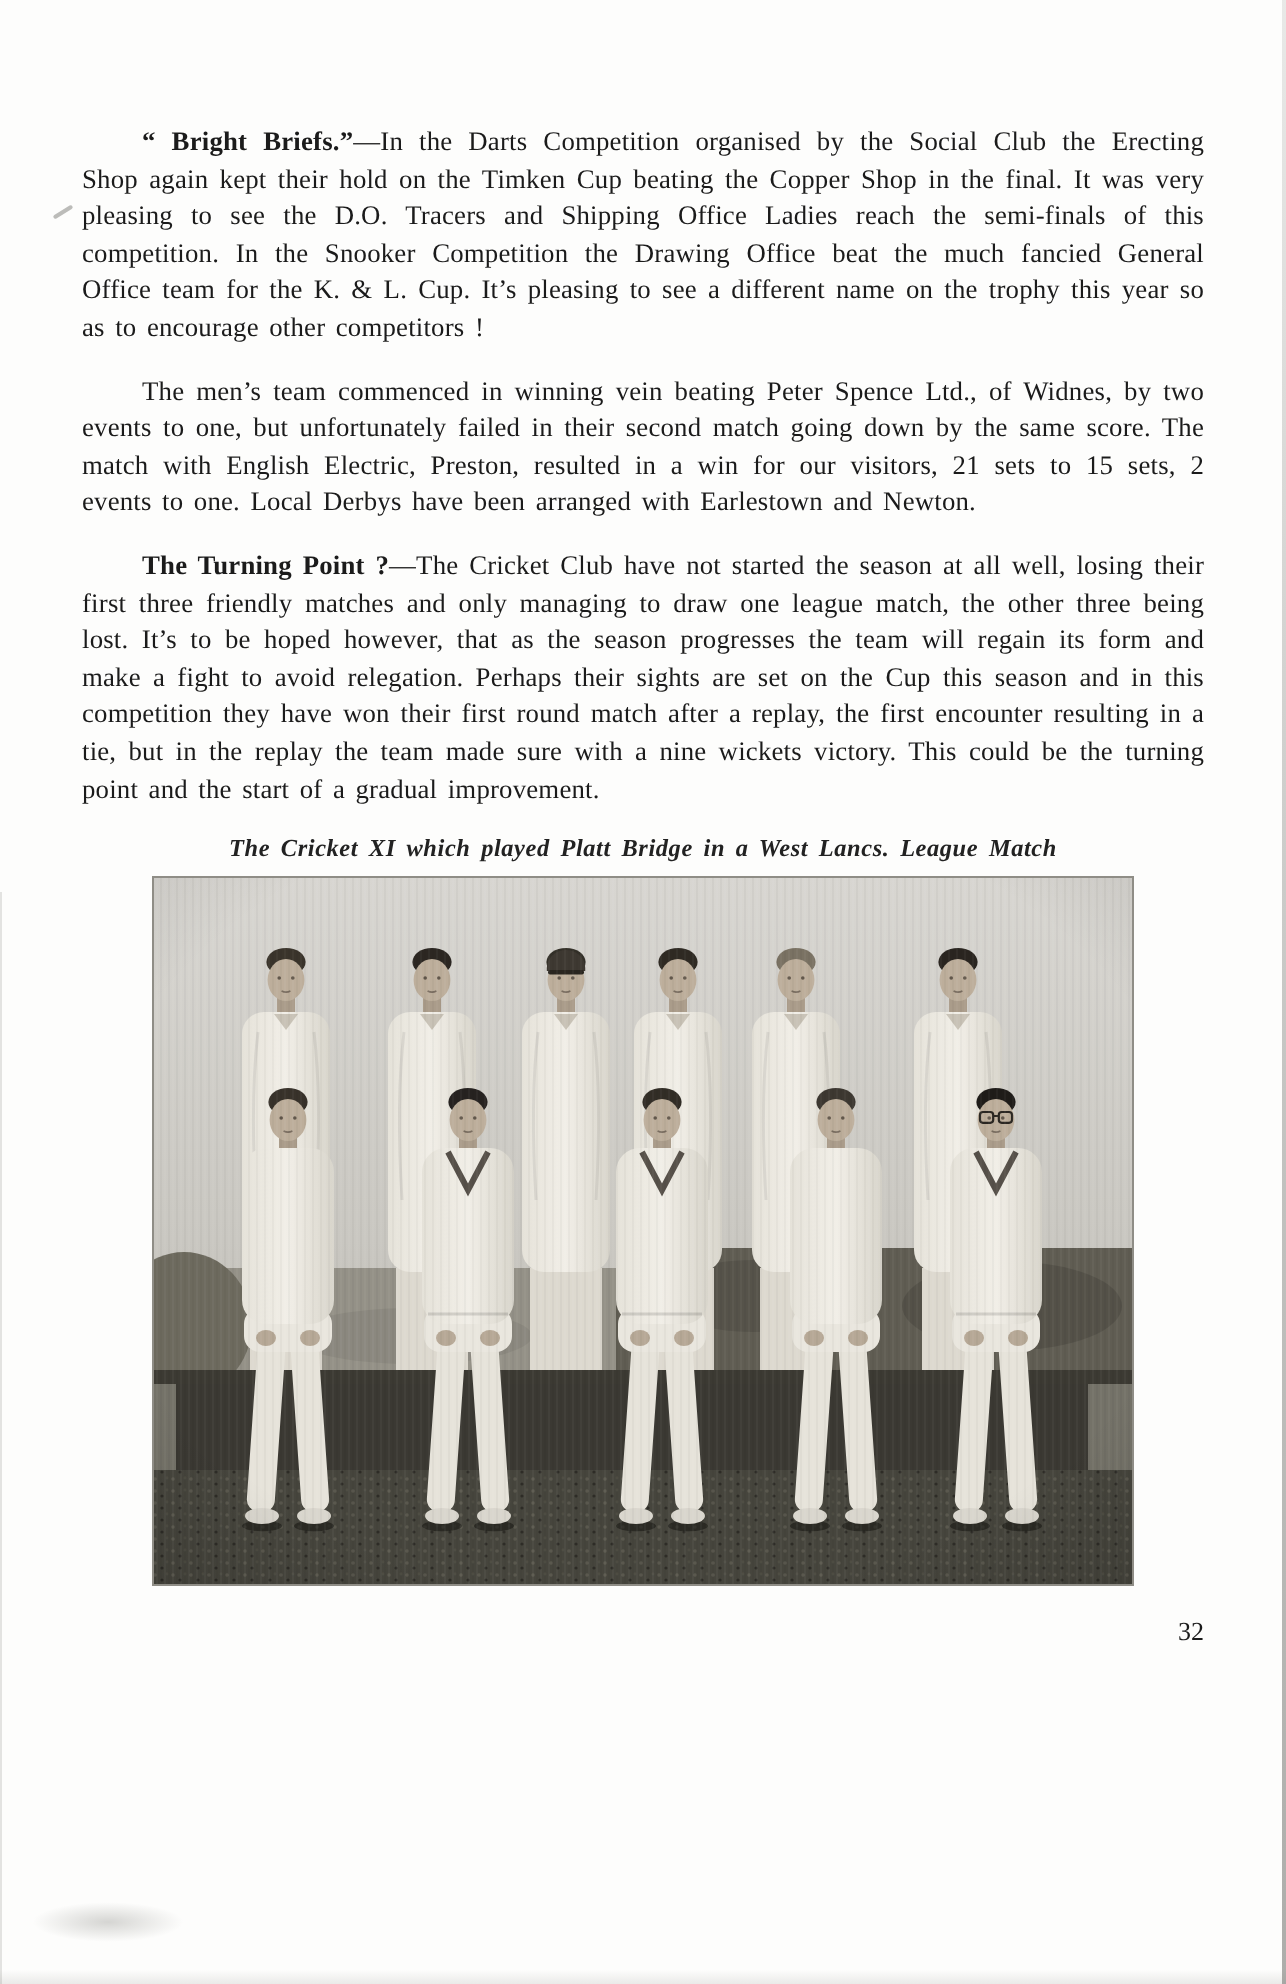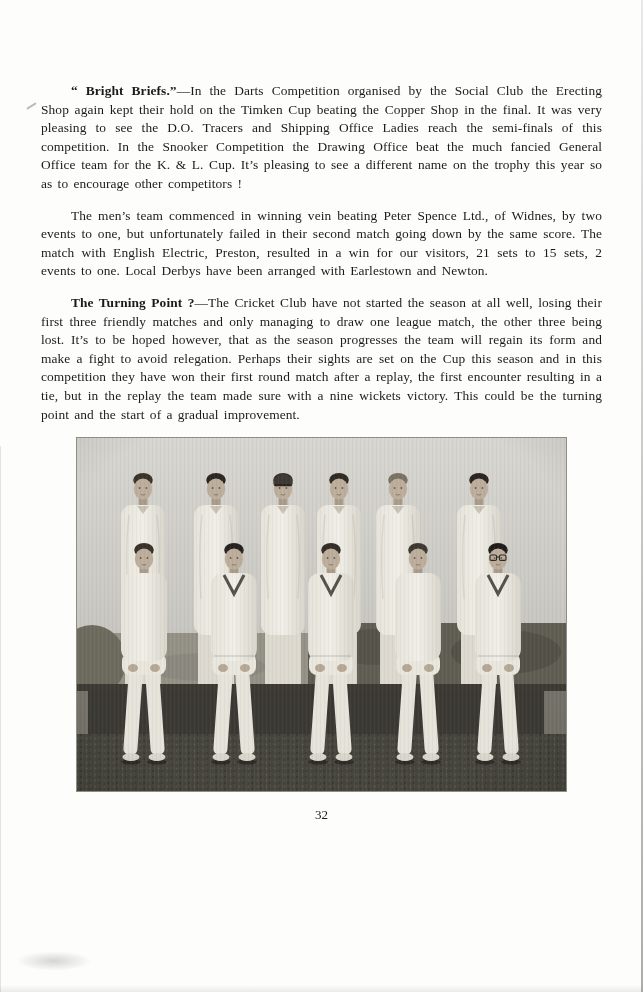--- a/index.html
+++ b/index.html
@@ -10,21 +10,21 @@
     background: #fdfdfc;
     overflow: hidden;
     font-family: "Liberation Serif", serif;
     color: #1b1b1b;
   }
   .content {
     position: absolute;
     left: 41px;
     top: 0;
     width: 561px;
-    padding-top: 82px;
+    padding-top: 62px;
   }
   p.para {
     font-size: 13.4px;
     line-height: 18.6px;
     text-align: justify;
     margin: 0 0 13px 0;
     text-indent: 30px;
     word-spacing: 1.8px;
     letter-spacing: 0.1px;
   }
@@ -39,21 +39,21 @@
     color: #222;
     margin: 6px 0 6px 0;
   }
   .photo-wrap {
     width: 491px;
     margin: 0 auto;
     line-height: 0;
   }
   .photo-wrap svg { display: block; }
   .page-number {
-    text-align: center;
+    text-align: right;
     font-size: 13px;
     margin-top: 15px;
     color: #1b1b1b;
   }
   
   .edge-right {
     position: absolute; right: 0; top: 0; width: 2px; height: 100%;
     background: linear-gradient(to bottom, rgba(140,140,135,0.18), rgba(95,95,90,0.38) 60%, rgba(75,75,70,0.45));
   }
   .edge-left-low {
@@ -80,20 +80,21 @@
 
   <div class="content">
 
     <p class="para"><span class="lead">“ Bright Briefs.”</span><span>—In the Darts Competition organised by the Social Club the Erecting Shop again kept their hold on the Timken Cup beating the Copper Shop in the final.  It was very pleasing to see the D.O. Tracers and Shipping Office Ladies reach the semi-finals of this competition.  In the Snooker Competition the Drawing Office beat the much fancied General Office team for the K. &amp; L. Cup.  It’s pleasing to see a different name on the trophy this year so as to encourage other competitors !</span></p>
 
 
     <p class="para"><span>The men’s team commenced in winning vein beating Peter Spence Ltd., of Widnes, by two events to one, but unfortunately failed in their second match going down by the same score.  The match with English Electric, Preston, resulted in a win for our visitors, 21 sets to 15 sets, 2 events to one.  Local Derbys have been arranged with Earlestown and Newton.</span></p>
 
     <p class="para"><span class="lead">The Turning Point ?</span><span>—The Cricket Club have not started the season at all well, losing their first three friendly matches and only managing to draw one league match, the other three being lost.  It’s to be hoped however, that as the season progresses the team will regain its form and make a fight to avoid relegation.  Perhaps their sights are set on the Cup this season and in this competition they have won their first round match after a replay, the first encounter resulting in a tie, but in the replay the team made sure with a nine wickets victory.  This could be the turning point and the start of a gradual improvement.</span></p>
 
+    <div class="caption">The Cricket XI which played Platt Bridge in a West Lancs. League Match</div>
 
     <div class="photo-wrap">
       <svg id="photo-svg" viewBox="0 0 491 355" width="491" height="355" role="img">
         <defs>
           <linearGradient id="skyG" x1="0" y1="0" x2="0" y2="1">
             <stop offset="0" stop-color="#d8d6d1"></stop>
             <stop offset="0.7" stop-color="#c9c7c1"></stop>
             <stop offset="1" stop-color="#bfbdb6"></stop>
           </linearGradient>
           <linearGradient id="shirtG" x1="0" y1="0" x2="1" y2="0">

